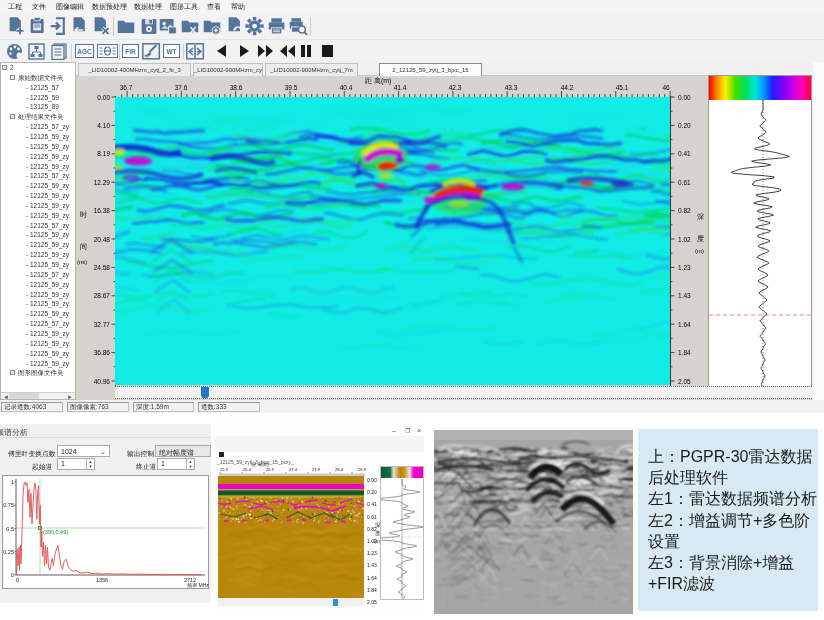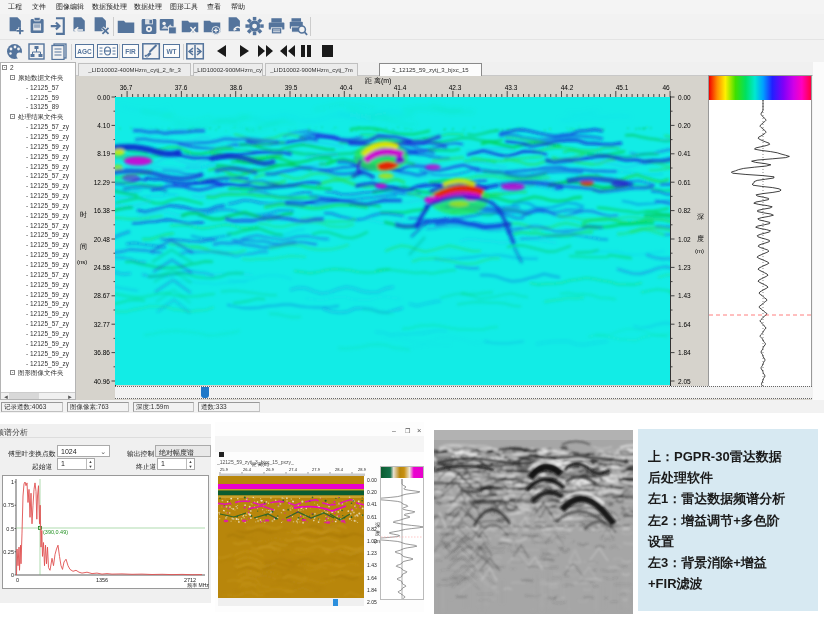--- a/index.html
+++ b/index.html
@@ -2398,12 +2398,12 @@
       <line x1="114" y1="140" x2="114" y2="173" stroke="#9c9c9c" stroke-width="2.5" opacity="0.26"></line>
       <line x1="188" y1="151" x2="188" y2="176" stroke="#b0b0b0" stroke-width="2.2" opacity="0.22"></line>
       <line x1="48" y1="160" x2="48" y2="182" stroke="#9c9c9c" stroke-width="2.6" opacity="0.20"></line>
       <line x1="68" y1="151" x2="68" y2="173" stroke="#9c9c9c" stroke-width="2.7" opacity="0.27"></line>
       <line x1="162" y1="152" x2="162" y2="181" stroke="#b0b0b0" stroke-width="2.4" opacity="0.18"></line>
       <line x1="99" y1="159" x2="99" y2="181" stroke="#b0b0b0" stroke-width="1.9" opacity="0.19"></line>
       <line x1="45" y1="150" x2="45" y2="176" stroke="#b0b0b0" stroke-width="2.0" opacity="0.18"></line>
     </g>
   </svg>
 <div class="abs" style="left:638px;top:429px;width:180px;height:182px;background:#d7e9f2"></div>
-<div class="abs" style="left:648px;top:446px;width:176px;font-size:13px;white-space:nowrap;font-weight:bold;color:#1a1a1a;line-height:21.2px;letter-spacing:0px">上：PGPR-30雷达数据<br>后处理软件<br>左1：雷达数据频谱分析<br>左2：增益调节+多色阶<br>设置<br>左3：背景消除+增益<br>+FIR滤波</div>
+<div class="abs" style="left:648px;top:446px;width:176px;font-size:16px;white-space:nowrap;font-weight:normal;color:#1a1a1a;line-height:21.2px;letter-spacing:0px">上：PGPR-30雷达数据<br>后处理软件<br>左1：雷达数据频谱分析<br>左2：增益调节+多色阶<br>设置<br>左3：背景消除+增益<br>+FIR滤波</div>
 </body></html>

